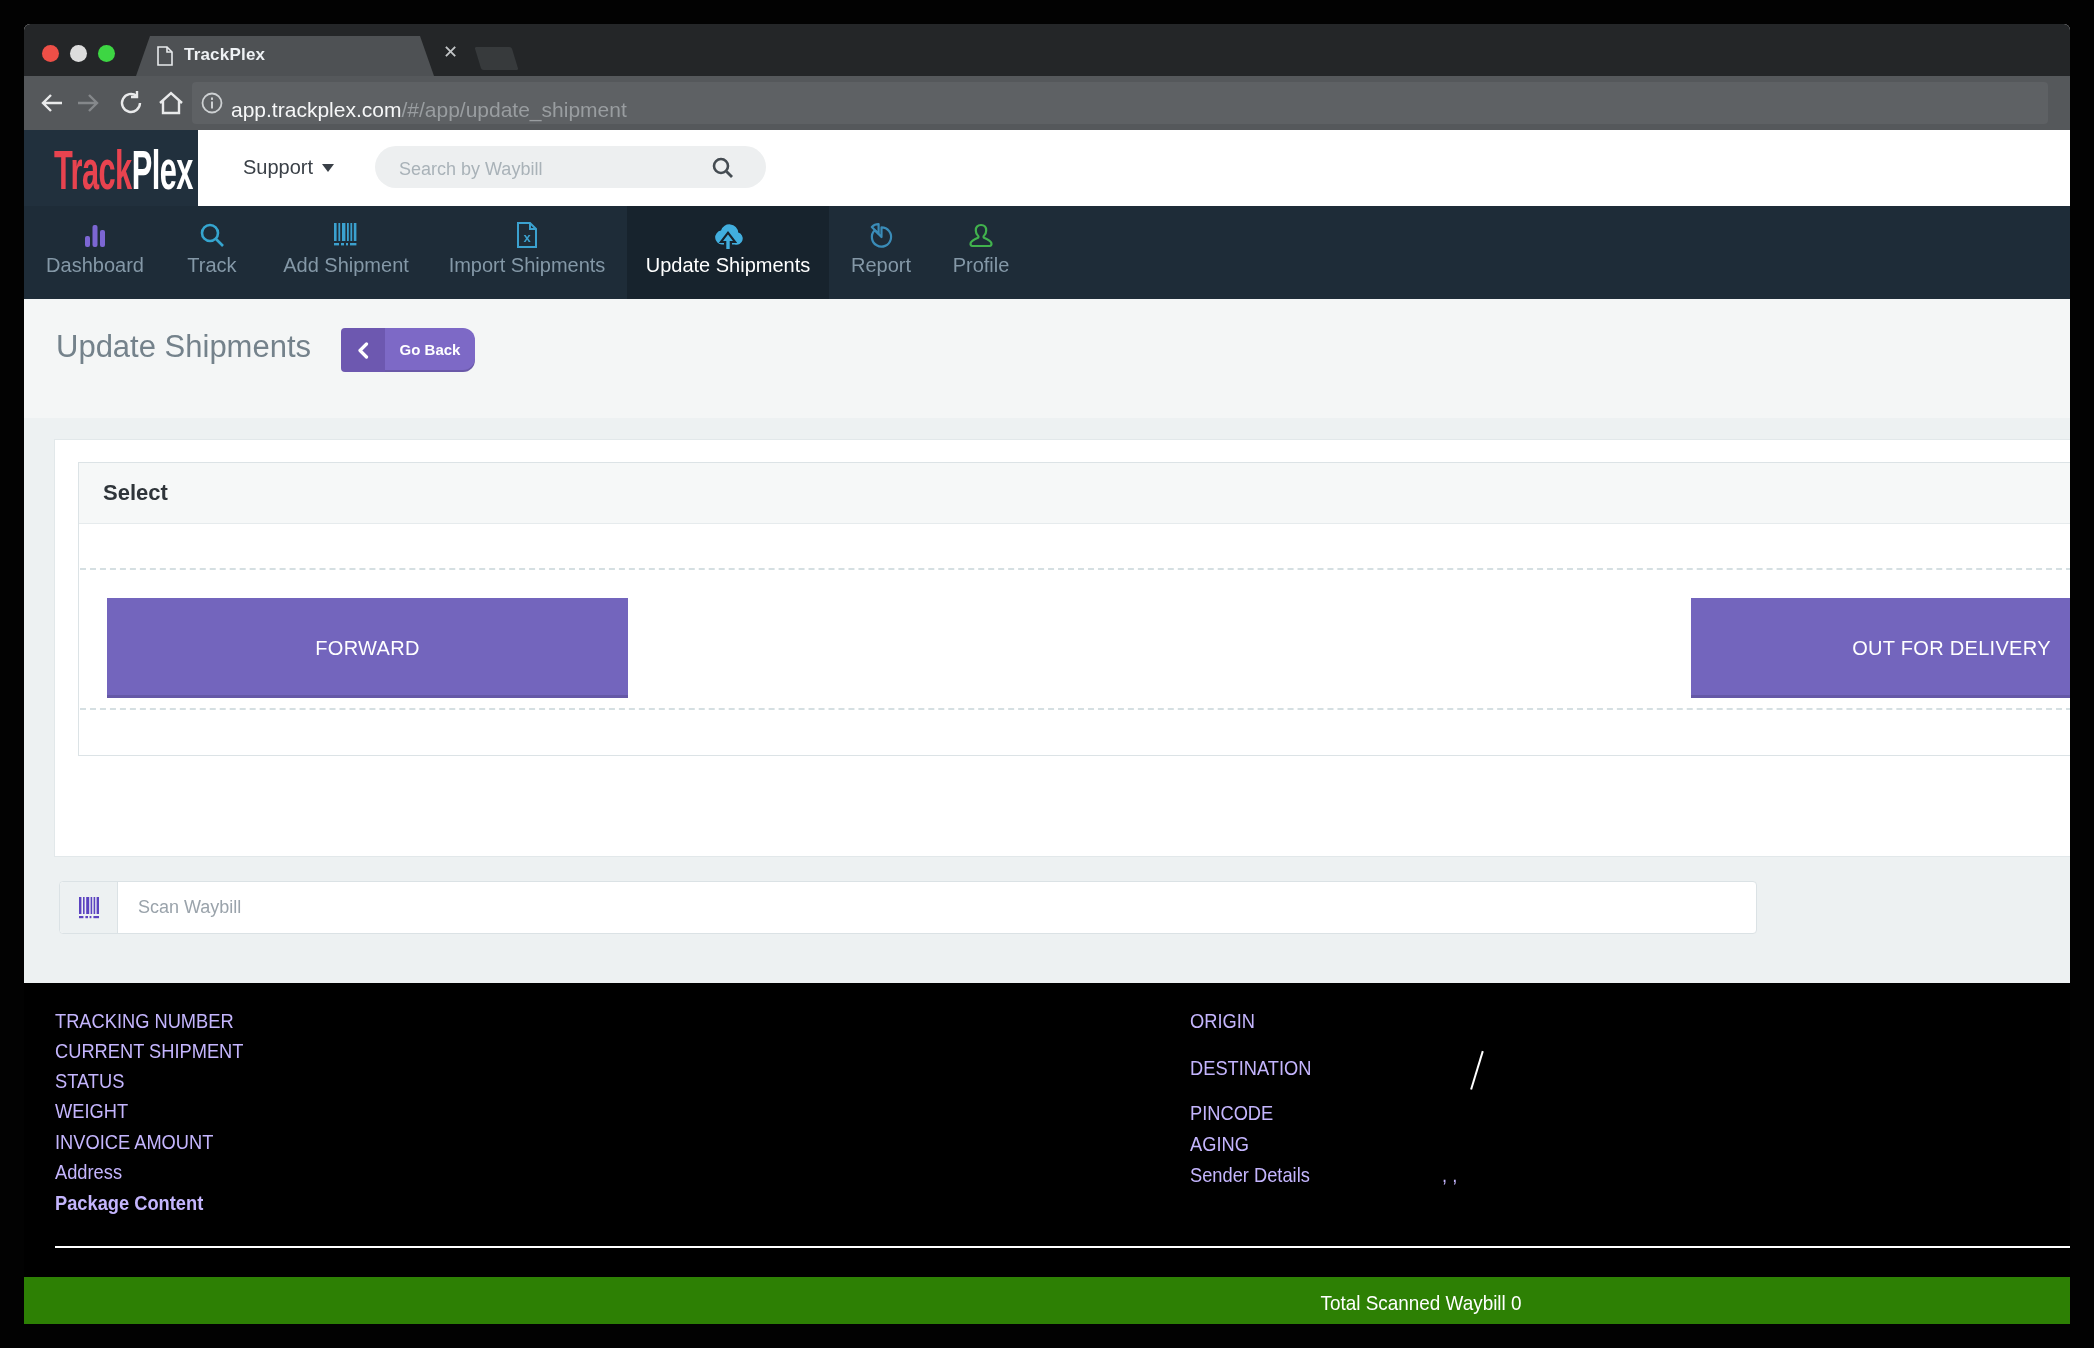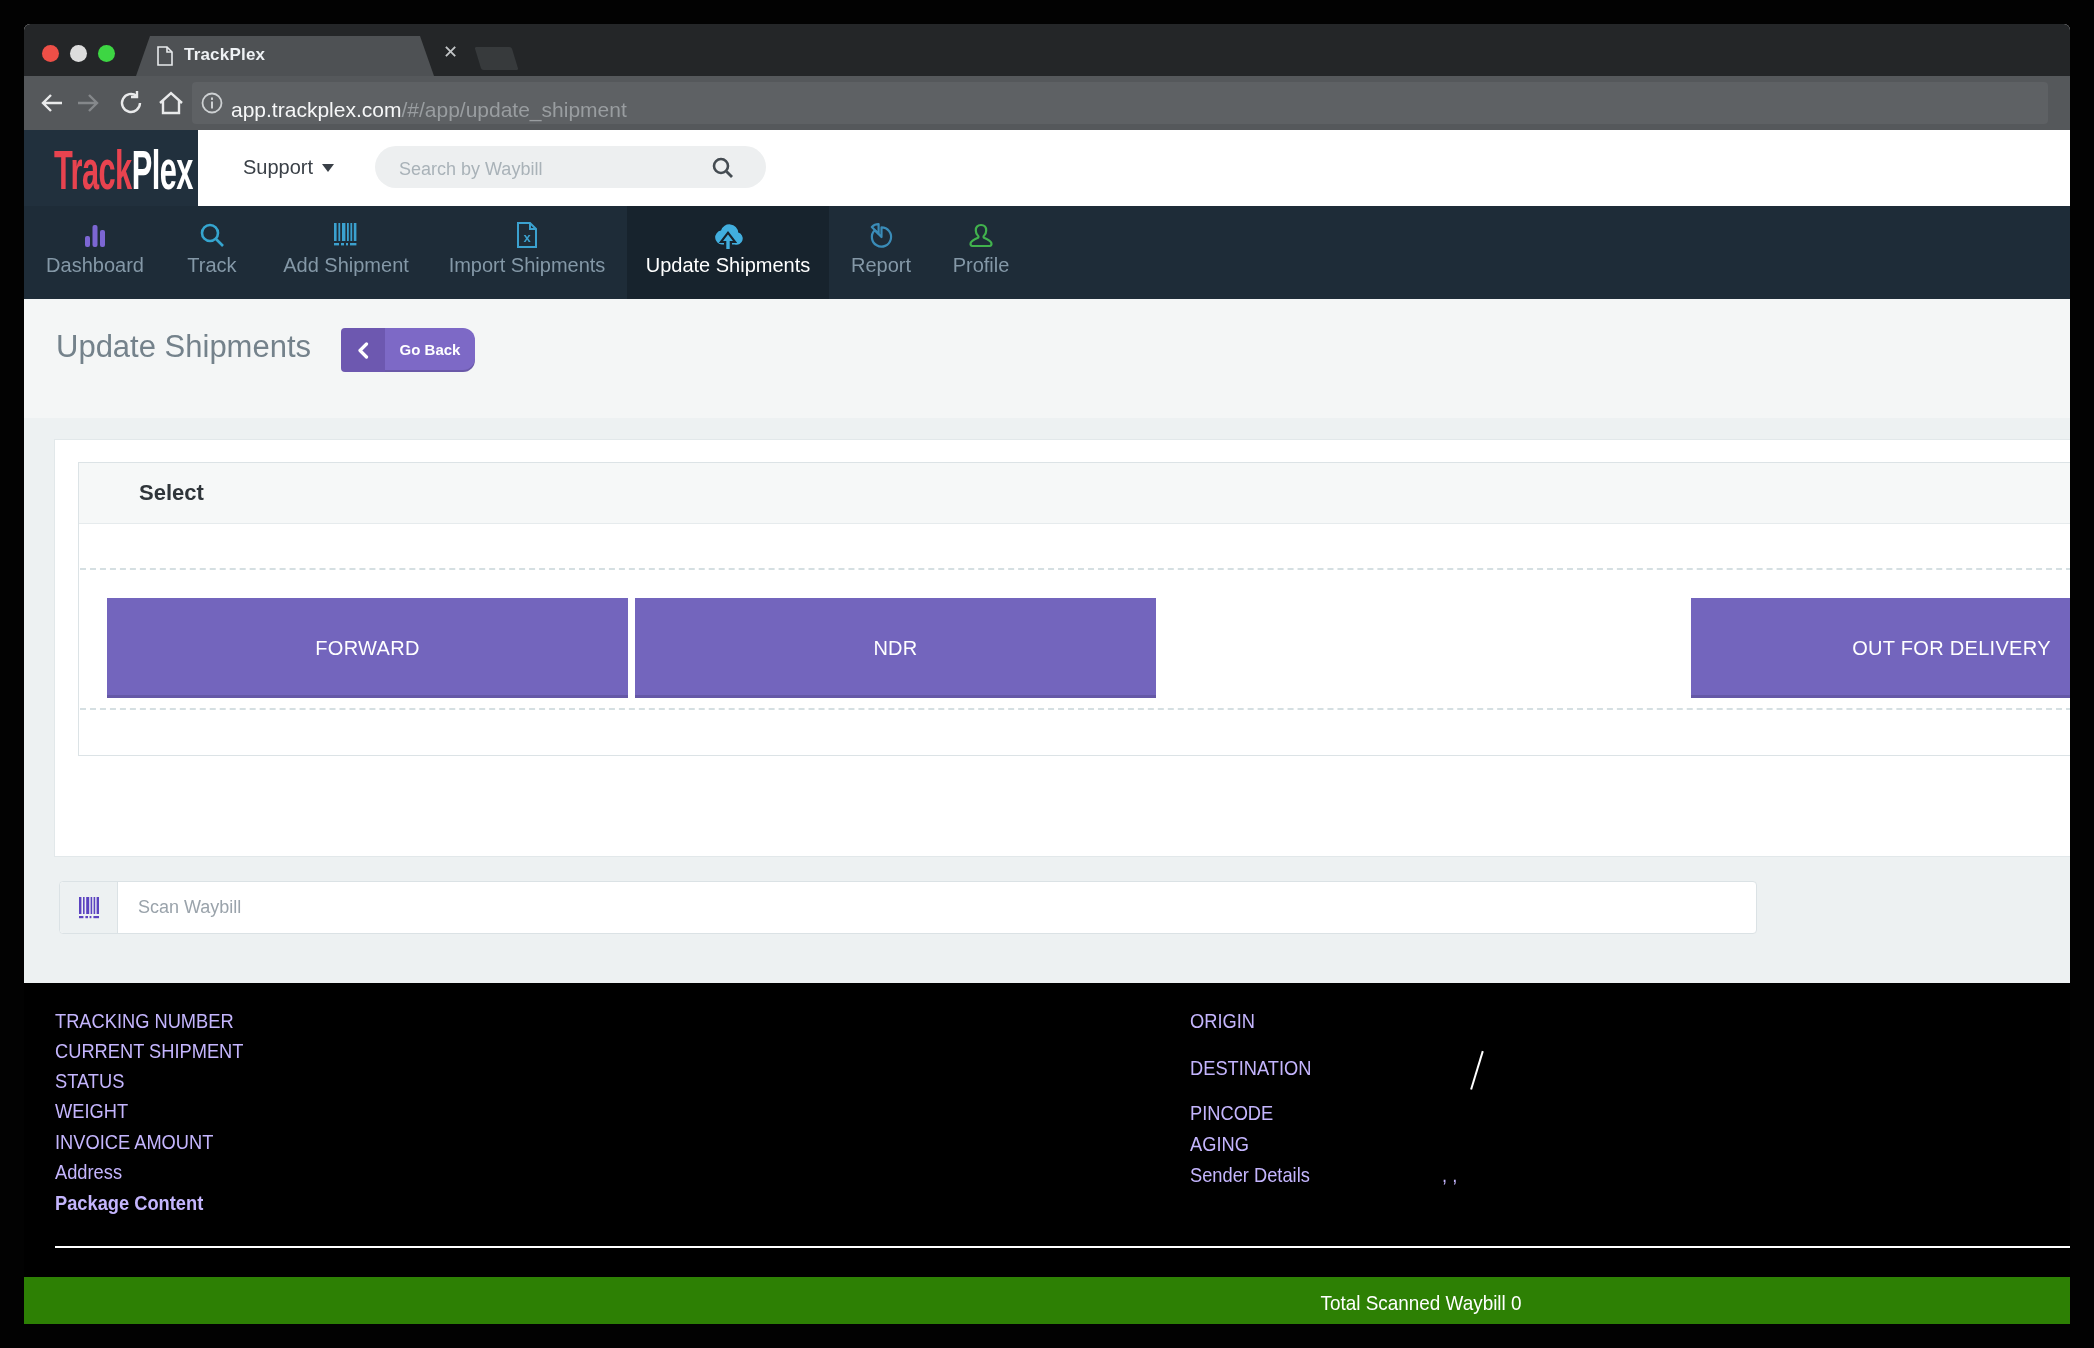--- a/index.html
+++ b/index.html
@@ -44,21 +44,21 @@
   #ptitle { position:absolute; left:32px; top:32px; font-size:31px; line-height:31px; color:#74828b; }
   #goback { position:absolute; left:317px; top:29px; width:134px; height:44px; background:#7d69c6; border-radius:12px; box-shadow:inset 0 -2px 0 rgba(0,0,0,0.15);text-decoration:underline; }
   #gobackseg { position:absolute; left:0; top:0; width:44px; height:44px; background:#6d58b0; border-radius:4px 0 0 4px; }
   #gobacktxt { position:absolute; left:44px; top:14px; width:90px; text-align:center; font-size:15px; line-height:15px; font-weight:bold; color:#fff; }
 
   
   #content { position:absolute; left:0; top:394px; width:100%; height:565px; background:#edf1f2; }
   #card { position:absolute; left:30px; top:21px; width:2016px; height:418px; background:#fff; border:1px solid #e2e8ea; border-right:none; }
   #panel { position:absolute; left:23px; top:22px; width:1993px; height:294px; background:#fff; border:1px solid #dce3e6; border-right:none; }
   #panelhead { position:absolute; left:0; top:0; width:100%; height:61px; background:#f6f8f8; border-bottom:1px solid #e6ebed; }
-  #seltxt { position:absolute; left:24px; top:19px; font-size:22px; line-height:22px; font-weight:bold; color:#2f353a;margin-left:36px; }
+  #seltxt { position:absolute; left:24px; top:19px; font-size:22px; line-height:22px; font-weight:bold; color:#2f353a; }
   .dash { position:absolute; left:1px; width:1992px; border-top:2px dashed #d5dfe2; }
   .pbtn { position:absolute; top:135px; width:521px; height:100px; background:#7365bd; color:#fff; font-size:20px; letter-spacing:0.3px; display:flex; align-items:center; justify-content:center; box-shadow:inset 0 -3px 0 rgba(0,0,0,0.12); }
 
   
   #scanrow { position:absolute; left:35px; top:463px; width:1698px; height:53px; background:#fff; border:1px solid #dbe2e5; border-radius:4px; }
   #scanaddon { position:absolute; left:0; top:0; width:58px; height:51px; background:#edf1f2; border-right:1px solid #dbe2e5; border-radius:4px 0 0 4px; }
   #scanph { position:absolute; left:78px; top:16px; font-size:18px; line-height:18px; color:#9aa3ab; }
 
   
   #blackp { position:absolute; left:0; top:959px; width:100%; height:294px; background:#000; color:#c4b5fd; font-size:21px; }
@@ -205,21 +205,20 @@
 
   <div id="content">
     <div id="card">
       <div id="panel">
         <div id="panelhead">
             <div id="seltxt">Select</div>
           </div>
         <div class="dash" style="top:105px;"></div>
         <div class="dash" style="top:245px;"></div>
         <div class="pbtn" style="left:28px;">FORWARD</div>
-        <div class="pbtn" style="left:556px;">NDR</div>
         <div class="pbtn" style="left:1612px;">OUT FOR DELIVERY</div>
       </div>
     </div>
     <div id="scanrow">
       <div id="scanaddon">
         <svg class="abs" style="left:19px; top:15px;" width="21" height="23" viewBox="0 0 21 23">
           <rect x="0" y="0" width="2.4" height="17" fill="#5b43c0"></rect>
           <rect x="4" y="0" width="1.6" height="17" fill="#5b43c0"></rect>
           <rect x="7.2" y="0" width="3" height="17" fill="#5b43c0"></rect>
           <rect x="11.6" y="0" width="1.6" height="17" fill="#5b43c0"></rect>

